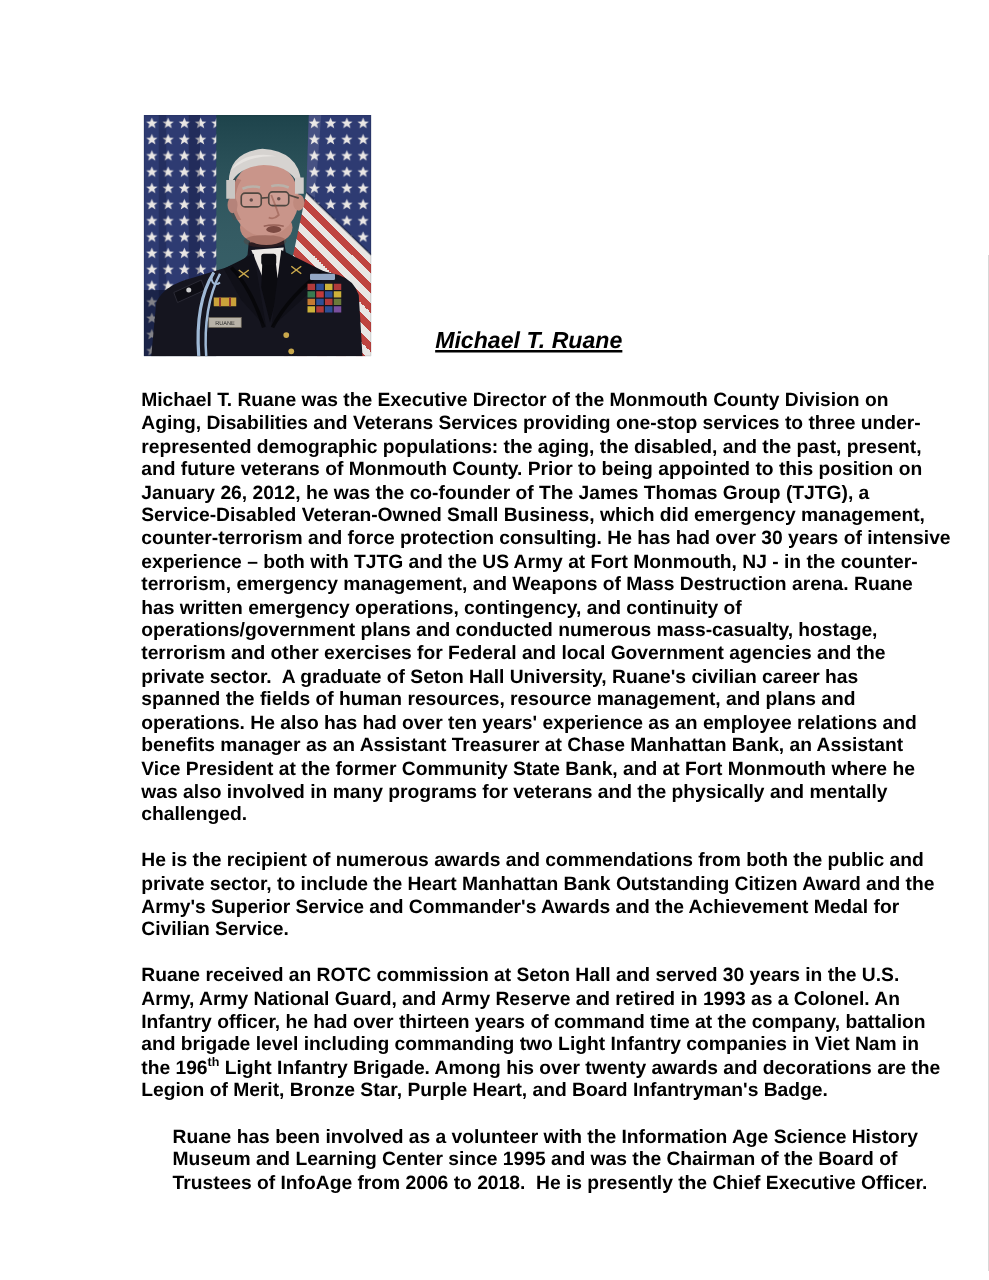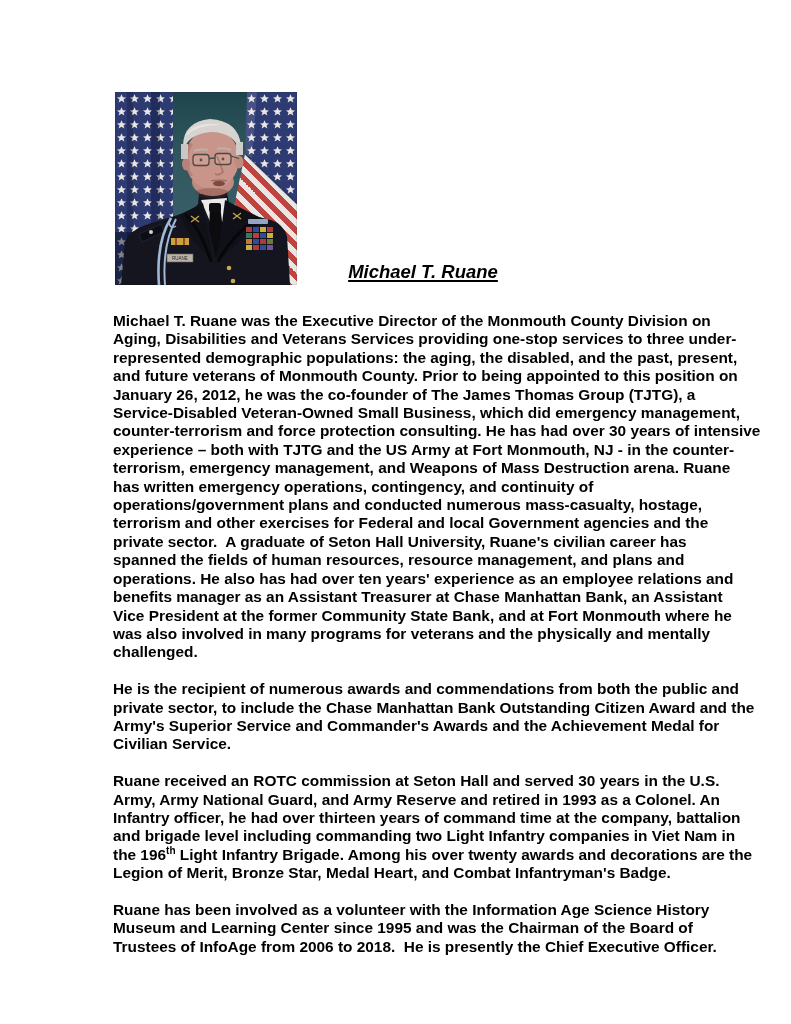--- a/index.html
+++ b/index.html
@@ -47,21 +47,21 @@
     color:var(--text-color,#000);
   }
   p.para{
     margin:0 0 18.4px 0;
     font-size:15.4px;
     line-height:18.4px;
     white-space:pre-wrap;
     color:var(--text-color,#000);
     font-weight:bold;
   }
-  p.para:last-child{margin-bottom:0;}
+  p.para:last-child{margin-bottom:0;margin-left:25px;}
   sup.sup{
     font-size:10px;
     line-height:0;
     vertical-align:super;
   }
 </style>
 </head>
 <body>
 
 <div class="page">
@@ -227,29 +227,29 @@
 terrorism and other exercises for Federal and local Government agencies and the
 private sector.  A graduate of Seton Hall University, Ruane's civilian career has
 spanned the fields of human resources, resource management, and plans and
 operations. He also has had over ten years' experience as an employee relations and
 benefits manager as an Assistant Treasurer at Chase Manhattan Bank, an Assistant
 Vice President at the former Community State Bank, and at Fort Monmouth where he
 was also involved in many programs for veterans and the physically and mentally
 challenged.</p>
 
     <p class="para">He is the recipient of numerous awards and commendations from both the public and
-private sector, to include the Chase Manhattan Bank Outstanding Citizen Award and the
+private sector, to include the Heart Manhattan Bank Outstanding Citizen Award and the
 Army's Superior Service and Commander's Awards and the Achievement Medal for
 Civilian Service.</p>
 
     <p class="para"><span>Ruane received an ROTC commission at Seton Hall and served 30 years in the U.S.
 Army, Army National Guard, and Army Reserve and retired in 1993 as a Colonel. An
 Infantry officer, he had over thirteen years of command time at the company, battalion
 and brigade level including commanding two Light Infantry companies in Viet Nam in
 the 196</span><sup class="sup">th</sup><span> Light Infantry Brigade. Among his over twenty awards and decorations are the
-Legion of Merit, Bronze Star, Medal Heart, and Combat Infantryman's Badge.</span></p>
+Legion of Merit, Bronze Star, Purple Heart, and Board Infantryman's Badge.</span></p>
 
     <p class="para">Ruane has been involved as a volunteer with the Information Age Science History
 Museum and Learning Center since 1995 and was the Chairman of the Board of
 Trustees of InfoAge from 2006 to 2018.  He is presently the Chief Executive Officer.</p>
 
   </div>
 </div>
 
 </body></html>

